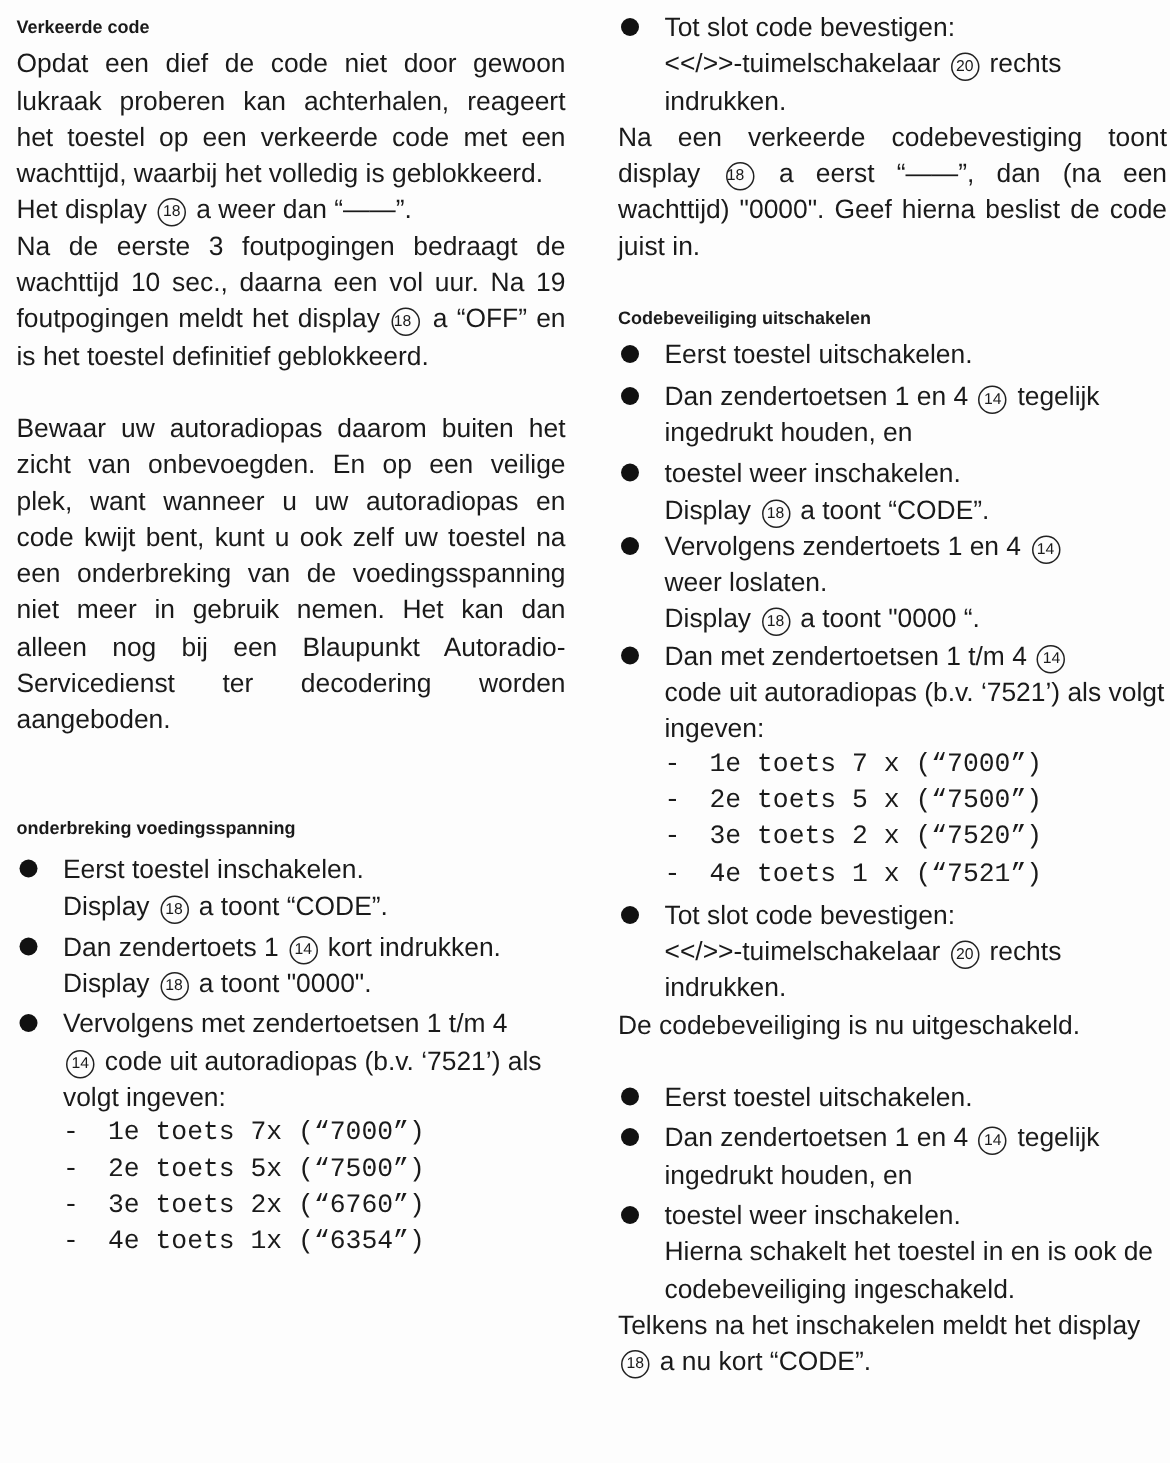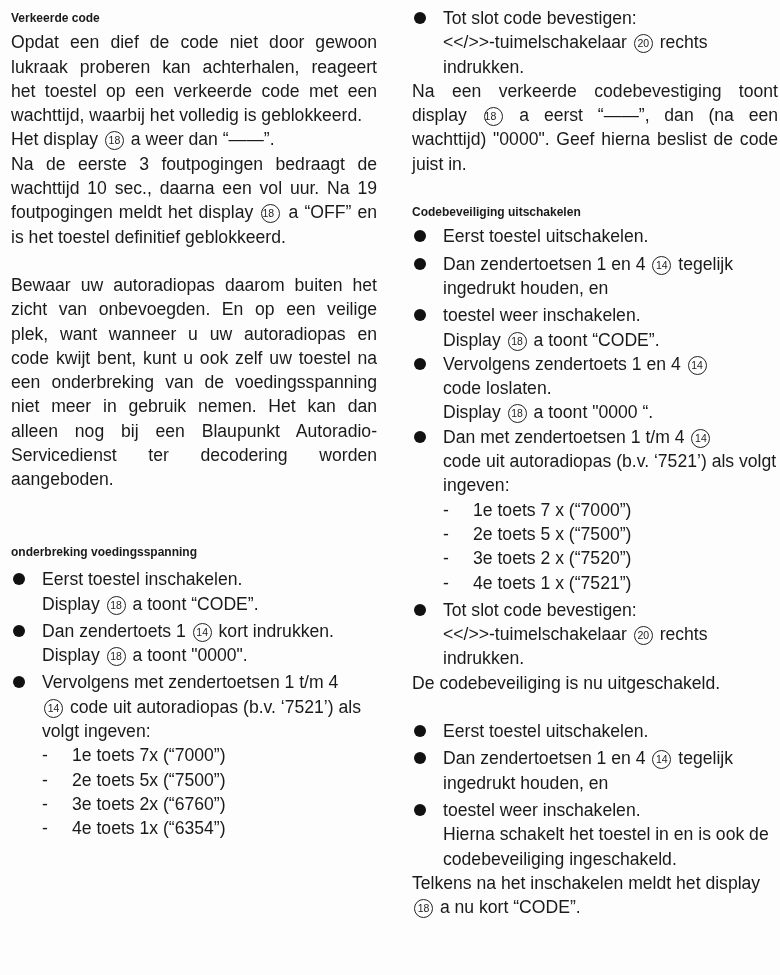--- a/index.html
+++ b/index.html
@@ -14,21 +14,21 @@
   h2 { font-size: 12px; font-weight: bold; margin: 0; line-height: 24.3px; }
   p { margin: 0; }
   .just { text-align: justify; text-align-last: left; }
   .gap { height: 24px; }
   .bullet { position: relative; padding-left: 31px; }
   .bullet::before {
     content: ""; position: absolute; left: 2px; top: 6px;
     width: 12px; height: 12px; border-radius: 50%; background: #111;
   }
   .bullet.mt { margin-top: 3px; }
-  .dash { position: relative; padding-left: 61px; }
+  .dash { position: relative; padding-left: 61px; font-family: Liberation Mono, monospace; }
   .dash::before { content: "-"; position: absolute; left: 31px; top: 0; }
   .num {
     display: inline-block; width: 17px; height: 17px; line-height: 17px;
     border: 1.2px solid #222; border-radius: 50%; text-align: center;
     font-size: 10.5px; vertical-align: 1px; margin: 0 2px;
   }
 </style>
 </head>
 <body>
 
@@ -71,21 +71,21 @@
   <div class="gap"></div>
   <h2>Codebeveiliging uitschakelen</h2>
   <div class="bullet">Eerst toestel uitschakelen.</div>
   <div class="bullet mt"><span>Dan zendertoetsen 1 en 4</span> <span class="num">14</span> <span>tegelijk ingedrukt houden, en</span></div>
   <div class="bullet mt">
     <div>toestel weer inschakelen.</div>
     <div><span>Display</span> <span class="num">18</span> <span>a toont “CODE”.</span></div>
   </div>
   <div class="bullet">
     <div><span>Vervolgens zendertoets 1 en 4</span> <span class="num">14</span></div>
-    <div>code loslaten.</div>
+    <div>weer loslaten.</div>
     <div><span>Display</span> <span class="num">18</span> <span>a toont "0000 “.</span></div>
   </div>
   <div class="bullet">
     <div><span>Dan met zendertoetsen 1 t/m 4</span> <span class="num">14</span></div>
     <div>code uit autoradiopas (b.v. ‘7521’) als volgt ingeven:</div>
   </div>
   <div class="dash">1e toets 7 x (“7000”)</div>
   <div class="dash">2e toets 5 x (“7500”)</div>
   <div class="dash">3e toets 2 x (“7520”)</div>
   <div class="dash">4e toets 1 x (“7521”)</div>

